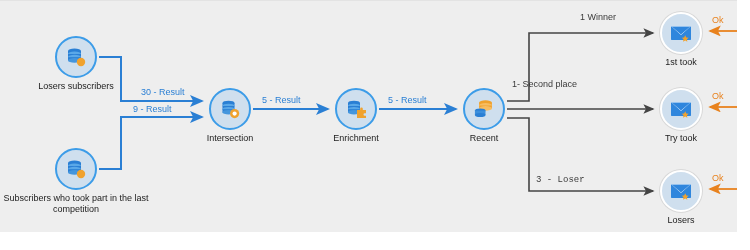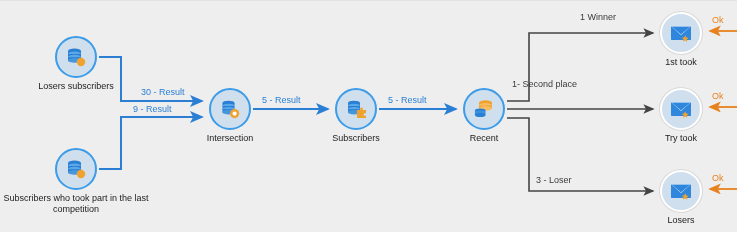--- a/index.html
+++ b/index.html
@@ -179,21 +179,21 @@
           <rect x="4" y="6" width="12" height="3" fill="#2a7fd4"></rect>
           <ellipse cx="10" cy="9" rx="6" ry="2.3" fill="#5aa8e8"></ellipse>
           <rect x="4" y="9" width="12" height="3.2" fill="#2a7fd4"></rect>
           <ellipse cx="10" cy="12.2" rx="6" ry="2.3" fill="#5aa8e8"></ellipse>
           <rect x="4" y="12.2" width="12" height="3" fill="#2a7fd4"></rect>
           <ellipse cx="10" cy="15.2" rx="6" ry="2.3" fill="#4596dd"></ellipse>
           <path d="M13 13 h3.2 v-1.2 a1.3,1.3 0 0 1 2.6,0 V13 H22 v3.2 h-1.2 a1.3,1.3 0 0 0 0,2.6 H22 V21 h-9 z" fill="#f0a22e"></path>
         </svg>
       </span>
     </div>
-    <div class="node-label">Subscribers</div>
+    <div class="node-label">Enrichment</div>
   </div>
 
   <div class="node" style="left:484px; top:108px;">
     <div class="node-disc">
       <span>
         <svg width="24" height="24" viewBox="0 0 24 24">
           <ellipse cx="13.5" cy="5.6" rx="6.4" ry="2.4" fill="#f0a22e"></ellipse>
           <rect x="7.1" y="5.6" width="12.8" height="2.9" fill="#f0a22e"></rect>
           <ellipse cx="13.5" cy="8.5" rx="6.4" ry="2.4" fill="#f7bd62"></ellipse>
           <rect x="7.1" y="8.5" width="12.8" height="2.9" fill="#f0a22e"></rect>
@@ -252,19 +252,19 @@
     <div class="node-label">Losers</div>
   </div>
 
   <div class="edge-label blue" style="left:125px; top:86px;margin-left:16px;">30 - Result</div>
   <div class="edge-label blue" style="left:133px; top:103px;">9 - Result</div>
   <div class="edge-label blue" style="left:262px; top:94px;">5 - Result</div>
   <div class="edge-label blue" style="left:388px; top:94px;">5 - Result</div>
 
   <div class="edge-label gray" style="left:536px; top:11px;margin-left:44px;">1 Winner</div>
   <div class="edge-label gray" style="left:512px; top:78px;">1- Second place</div>
-  <div class="edge-label gray" style="left:536px; top:174px;">3 - Loser</div>
+  <div class="edge-label gray" style="left:536px; top:174px;font-family:Liberation Mono, monospace;">3 - Loser</div>
 
   <div class="edge-label orange" style="left:712px; top:14px;">Ok</div>
   <div class="edge-label orange" style="left:712px; top:90px;">Ok</div>
   <div class="edge-label orange" style="left:712px; top:172px;">Ok</div>
 
 </div>
 
 </body></html>

